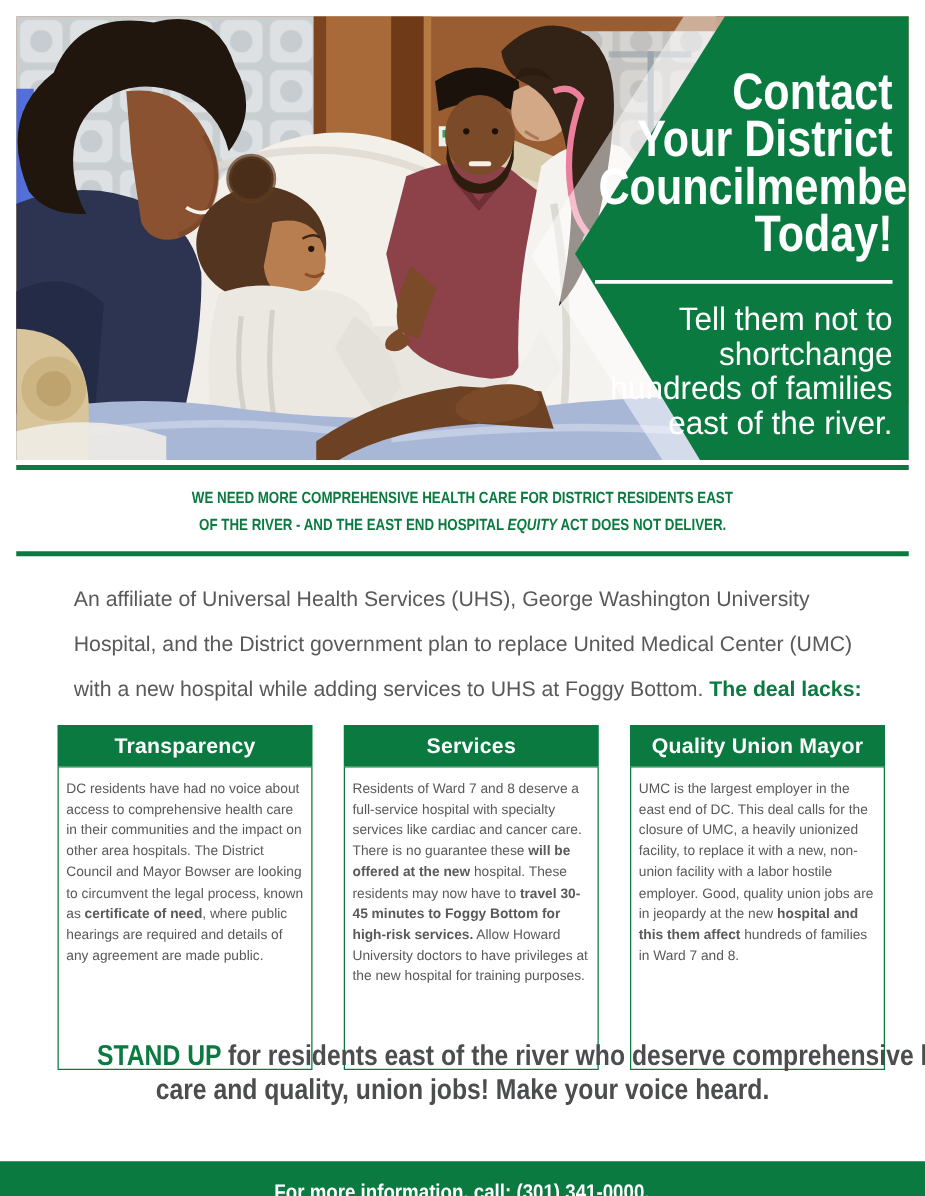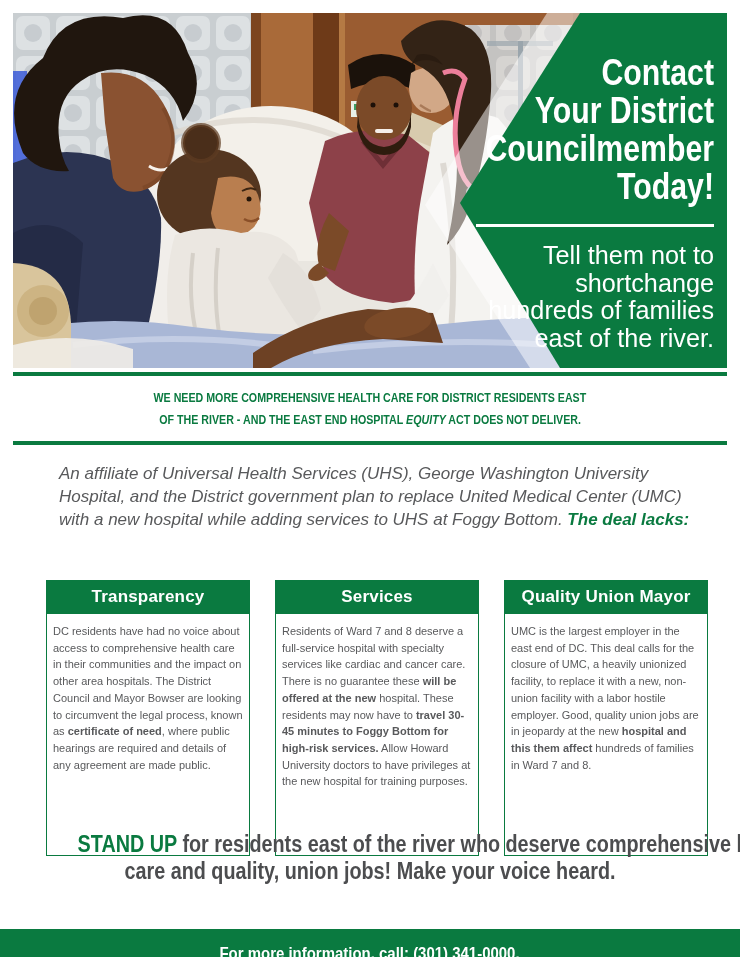--- a/index.html
+++ b/index.html
@@ -12,38 +12,38 @@
   .page{
     position:relative;width:740px;height:957px;background:#ffffff;overflow:hidden;
     font-family:"Liberation Sans","DejaVu Sans",sans-serif;margin:0 auto;
   }
   
   .hero{position:absolute;left:13px;top:13px;width:714px;height:355px;}
   .hero svg{display:block;}
   .chev-green{fill:var(--green);}
   .chev-white{fill:#ffffff;opacity:.5;}
   .hero-text{position:absolute;top:41px;right:13px;width:280px;text-align:right;color:#fff;}
-  .hero-headline{font-weight:bold;font-size:36px;line-height:38px;}
+  .hero-headline{font-weight:bold;font-size:41px;line-height:38px;}
   .hero-headline .hl-line{transform:scaleX(.84);transform-origin:100% 50%;white-space:nowrap;}
   .hero-divider{margin:18px 0 15px auto;width:238px;height:3px;background:#fff;}
   .hero-sub{font-size:26px;line-height:27.5px;}
   .hero-sub .hl-line{transform:scaleX(.97);transform-origin:100% 50%;white-space:nowrap;}
   
   .rule{position:absolute;left:13px;right:13px;height:4px;background:var(--green);}
   .rule-top{top:372px;}
   .rule-bottom{top:441px;}
   .banner{
     position:absolute;left:13px;right:13px;top:378px;height:61px;
     display:flex;flex-direction:column;justify-content:center;align-items:center;
     color:var(--green);font-weight:bold;font-size:13px;
   }
   .banner .line{line-height:21.5px;white-space:nowrap;transform:scaleX(.82);transform-origin:center;}
   
   .intro{position:absolute;left:59px;top:462px;width:636px;margin:0;
-    font-size:17px;line-height:23px;color:var(--text-gray);font-style:italic;}
+    font-size:17px;line-height:36px;color:var(--text-gray);}
   
   .columns{position:absolute;left:46px;top:551px;display:flex;gap:25px;}
   .col{width:204px;}
   .col-header{height:33px;background:var(--green);color:#fff;font-weight:bold;font-size:17px;
     display:flex;align-items:center;justify-content:center;letter-spacing:.2px;margin-top:29px;}
   .col-body{box-sizing:border-box;height:243px;border:1px solid var(--green);background:#fff;
     padding:9px 6px 0;font-size:11px;line-height:16.7px;color:var(--text-gray);}
   
   .cta{position:absolute;left:30px;right:30px;top:831px;margin:0;text-align:center;
     font-weight:bold;font-size:23px;color:var(--cta-gray);}

